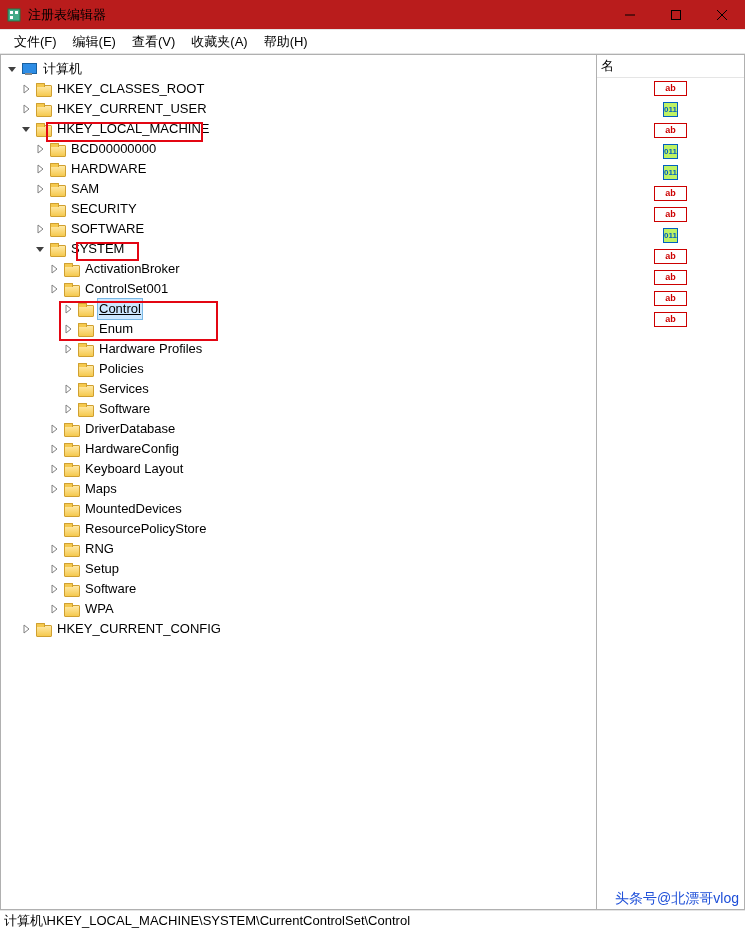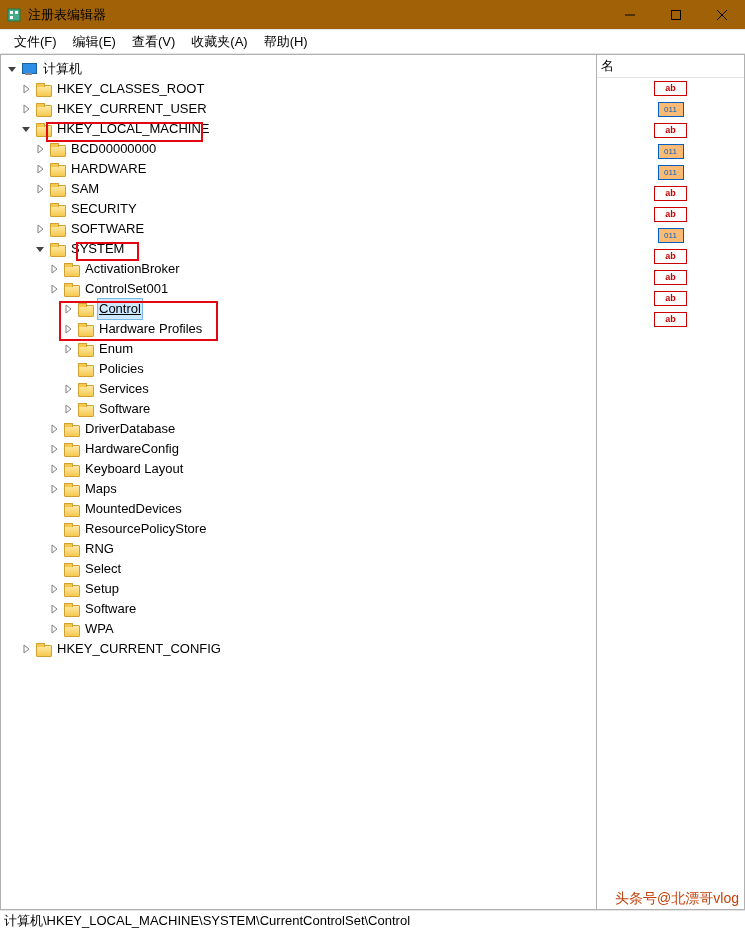--- a/index.html
+++ b/index.html
@@ -1,17 +1,17 @@
 <!DOCTYPE html>
 <html><head>
 <meta charset="utf-8">
 <style>
 * { box-sizing: border-box; margin: 0; padding: 0; font-family: "Microsoft YaHei", "Segoe UI", sans-serif; font-size: 13px; }
 body { width:745px; height:930px; background:#fff; overflow:hidden; position:relative; }
-.titlebar { height:30px; display:flex; align-items:center; padding-left:6px; background:#a16207; border-bottom:1px solid #e5e5e5; }
+.titlebar { height:30px; display:flex; align-items:center; padding-left:6px; background:#b91c1c; border-bottom:1px solid #e5e5e5; }
 .titlebar .icon-box { width:16px; height:16px; margin-right:6px; display:flex; align-items:center; justify-content:center; }
 .titlebar .title { flex:1; }
 .win-controls { display:flex; height:100%; }
 .win-controls div { width:46px; height:100%; display:flex; align-items:center; justify-content:center; }
 .win-controls svg { width:10px; height:10px; stroke:#000; stroke-width:1; fill:none; }
 .menubar { height:24px; display:flex; align-items:center; padding-left:6px; border-bottom:1px solid #e5e5e5; }
 .menubar .mi { padding:0 8px; cursor:default; }
 .body-area { position:relative; height:calc(930px - 30px - 24px - 20px); display:flex; }
 .tree-pane { width:597px; height:100%; border:1px solid #b0b0b0; overflow:hidden; background:#fff; position:relative; }
 .right-sliver { flex:1; border:1px solid #b0b0b0; border-left:none; overflow:hidden; background:#fff; position:relative; }
@@ -28,23 +28,23 @@
 .folder-ico::after { content:""; position:absolute; left:1px; top:1px; width:7px; height:3px; background:#f5c94e; border:1px solid #d0a030; border-bottom:none; border-radius:1px 1px 0 0; }
 .pc-ico { width:16px; height:14px; display:inline-block; margin-right:4px; flex-shrink:0; position:relative; }
 .pc-ico::before { content:""; position:absolute; left:1px; top:1px; width:13px; height:9px; background:#2e8de5; border:1px solid #1860a0; }
 .pc-ico::after { content:""; position:absolute; left:4px; top:11px; width:7px; height:2px; background:#888; }
 .lbl { padding:0 2px; }
 .lbl.selected { background:#cde8ff; border:1px solid #7ab8e5; padding:0 1px;text-decoration:underline; }
 .hl-red { border:2px solid #e30613; }
 .hl1 { position:absolute; left:45px; top:67px; width:157px; height:20px; pointer-events:none; }
 .hl2 { position:absolute; left:75px; top:187px; width:63px; height:19px; pointer-events:none; }
 .hl3 { position:absolute; left:58px; top:246px; width:159px; height:40px; pointer-events:none; }
-.watermark { position:absolute; right:6px; bottom:22px; font-size:14px; color:#c2410c; }
+.watermark { position:absolute; right:6px; bottom:22px; font-size:14px; color:#1d4ed8; }
 .reg-ico-ab { width:33px; height:15px; background:#fff; border:1px solid #c00; display:flex; align-items:center; justify-content:center; font-size:9px; color:#c00; font-weight:bold; line-height:1; }
-.reg-ico-bn { width:26px; height:15px; background:#fdba74; border:1px solid #0060c0; display:flex; align-items:center; justify-content:center; font-size:8px; color:#0060c0; font-weight:normal; line-height:1; }
+.reg-ico-bn { width:15px; height:15px; background:#bef264; border:1px solid #0060c0; display:flex; align-items:center; justify-content:center; font-size:8px; color:#0060c0; font-weight:bold; line-height:1; }
 </style>
 </head>
 <body>
 
 <div class="titlebar">
   <span class="icon-box">
     <svg viewBox="0 0 16 16">
         <rect x="2" y="2" width="12" height="12" fill="#4a8" stroke="#274"></rect>
         <rect x="4" y="4" width="3" height="3" fill="#fff"></rect>
         <rect x="9" y="4" width="3" height="3" fill="#fff"></rect>
@@ -225,40 +225,40 @@
           <span class="conn"></span>
           <span class="conn"></span>
           <span class="conn"></span>
           <span class="conn"></span>
           <span class="expander">
             <svg viewBox="0 0 10 10">
               <path d="M3 1 L8 5 L3 9 Z" fill="none" stroke="#808080" stroke-width="1"></path>
             </svg>
           </span>
           <span class="folder-ico"></span>
+          <span class="lbl">Enum</span>
+        </div>
+        <div class="node">
+          <span class="conn"></span>
+          <span class="conn"></span>
+          <span class="conn"></span>
+          <span class="conn"></span>
+          <span class="expander">
+            <svg viewBox="0 0 10 10">
+              <path d="M3 1 L8 5 L3 9 Z" fill="none" stroke="#808080" stroke-width="1"></path>
+            </svg>
+          </span>
+          <span class="folder-ico"></span>
           <span class="lbl">Hardware Profiles</span>
         </div>
         <div class="node">
           <span class="conn"></span>
           <span class="conn"></span>
           <span class="conn"></span>
           <span class="conn"></span>
-          <span class="expander">
-            <svg viewBox="0 0 10 10">
-              <path d="M3 1 L8 5 L3 9 Z" fill="none" stroke="#808080" stroke-width="1"></path>
-            </svg>
-          </span>
-          <span class="folder-ico"></span>
-          <span class="lbl">Enum</span>
-        </div>
-        <div class="node">
-          <span class="conn"></span>
-          <span class="conn"></span>
-          <span class="conn"></span>
-          <span class="conn"></span>
           <span class="expander"></span>
           <span class="folder-ico"></span>
           <span class="lbl">Policies</span>
         </div>
         <div class="node">
           <span class="conn"></span>
           <span class="conn"></span>
           <span class="conn"></span>
           <span class="conn"></span>
           <span class="expander">
@@ -350,28 +350,20 @@
           <span class="conn"></span>
           <span class="conn"></span>
           <span class="conn"></span>
           <span class="expander">
             <svg viewBox="0 0 10 10">
               <path d="M3 1 L8 5 L3 9 Z" fill="none" stroke="#808080" stroke-width="1"></path>
             </svg>
           </span>
           <span class="folder-ico"></span>
           <span class="lbl">RNG</span>
-        </div>
-        <div class="node">
-          <span class="conn"></span>
-          <span class="conn"></span>
-          <span class="conn"></span>
-          <span class="expander"></span>
-          <span class="folder-ico"></span>
-          <span class="lbl">Select</span>
         </div>
         <div class="node">
           <span class="conn"></span>
           <span class="conn"></span>
           <span class="conn"></span>
           <span class="expander">
             <svg viewBox="0 0 10 10">
               <path d="M3 1 L8 5 L3 9 Z" fill="none" stroke="#808080" stroke-width="1"></path>
             </svg>
           </span>

